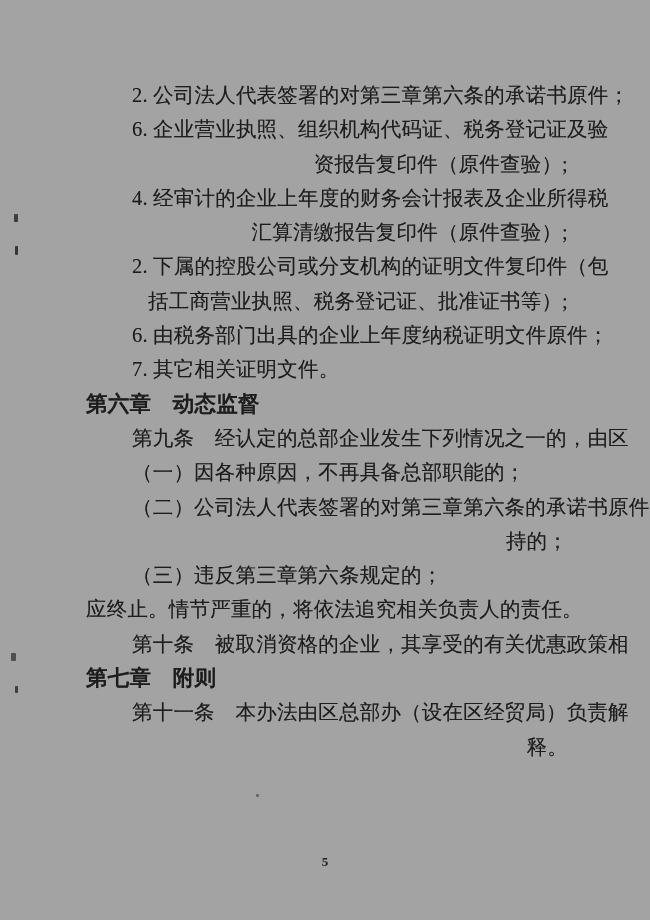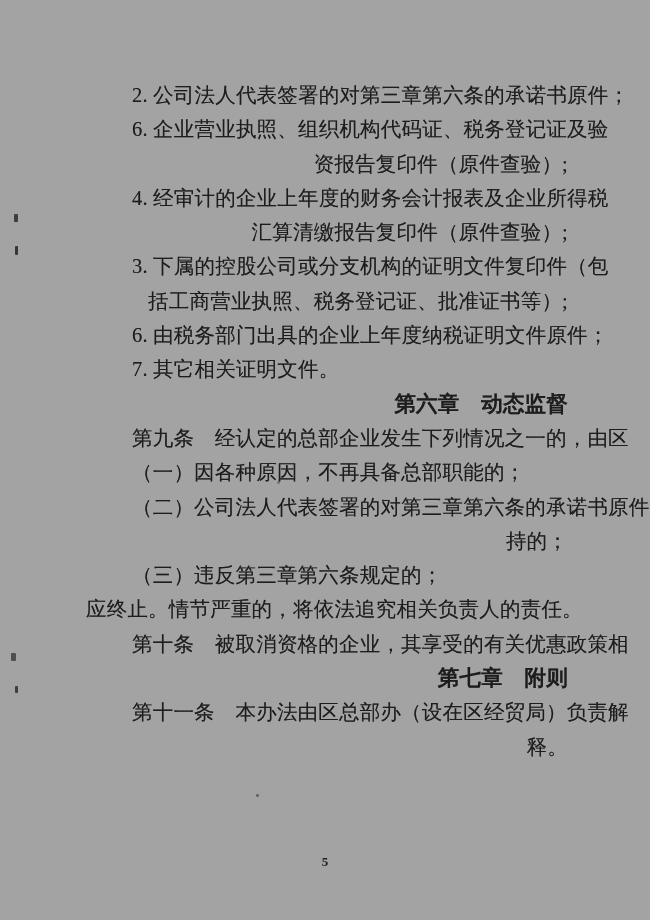--- a/index.html
+++ b/index.html
@@ -28,21 +28,21 @@
     line-height: 34.3px;
     font-size: 20.5px;
     white-space: nowrap;
     letter-spacing: 0.2px;
     text-shadow: 0 0 0.5px rgba(45,45,45,0.55);
   }
   .line.indent { text-indent: 46px; }
   .line.flush  { text-indent: 0; text-align: right; }
   .line.heading {
     text-indent: 0;
-    text-align: right;
+    text-align: left;
     font-weight: bold;
     font-size: 21.5px;
   }
   .page-number {
     position: absolute;
     top: 854px;
     left: 0;
     width: 650px;
     text-align: center;
     font-size: 13px;
@@ -58,21 +58,21 @@
 </head>
 <body>
 
 <div class="page">
   <div class="content">
       <div class="line indent">2. 公司法人代表签署的对第三章第六条的承诺书原件；</div>
       <div class="line indent">6. 企业营业执照、组织机构代码证、税务登记证及验</div>
       <div class="line flush">资报告复印件（原件查验）;</div>
       <div class="line indent">4. 经审计的企业上年度的财务会计报表及企业所得税</div>
       <div class="line flush">汇算清缴报告复印件（原件查验）;</div>
-      <div class="line indent">3. 下属的控股公司或分支机构的证明文件复印件（包</div>
+      <div class="line indent">2. 下属的控股公司或分支机构的证明文件复印件（包</div>
       <div class="line flush">括工商营业执照、税务登记证、批准证书等）;</div>
       <div class="line indent">6. 由税务部门出具的企业上年度纳税证明文件原件；</div>
       <div class="line indent">7. 其它相关证明文件。</div>
       <div class="line heading">第六章　动态监督</div>
       <div class="line indent">第九条　经认定的总部企业发生下列情况之一的，由区</div>
       <div class="line indent">（一）因各种原因，不再具备总部职能的；</div>
       <div class="line indent">（二）公司法人代表签署的对第三章第六条的承诺书原件</div>
       <div class="line flush">持的；</div>
       <div class="line indent">（三）违反第三章第六条规定的；</div>
       <div class="line flush">应终止。情节严重的，将依法追究相关负责人的责任。</div>

